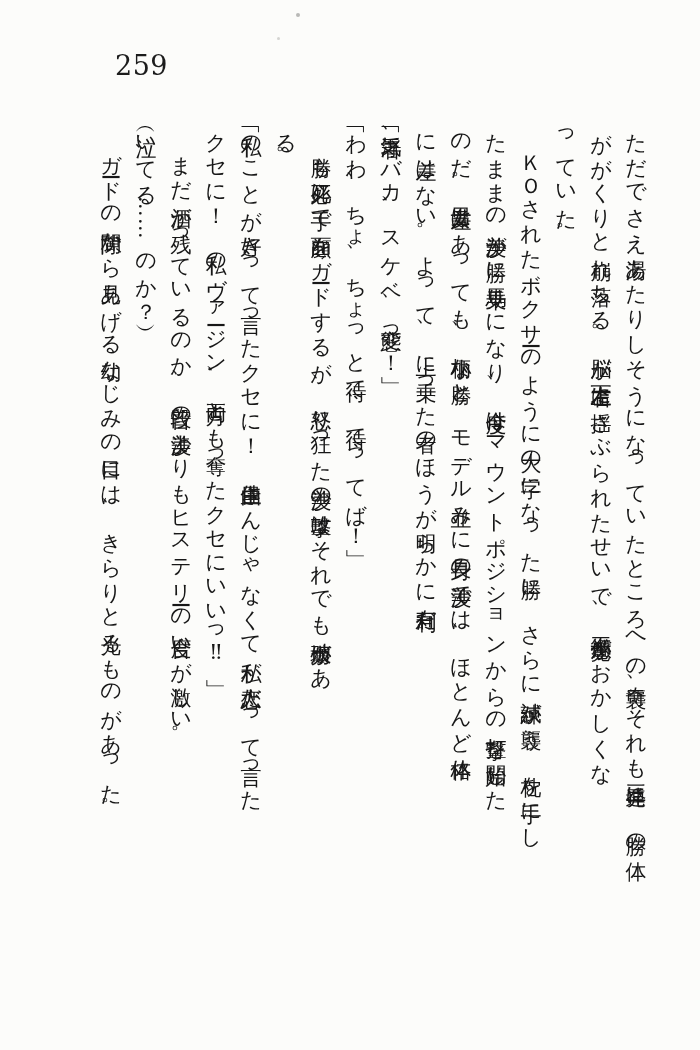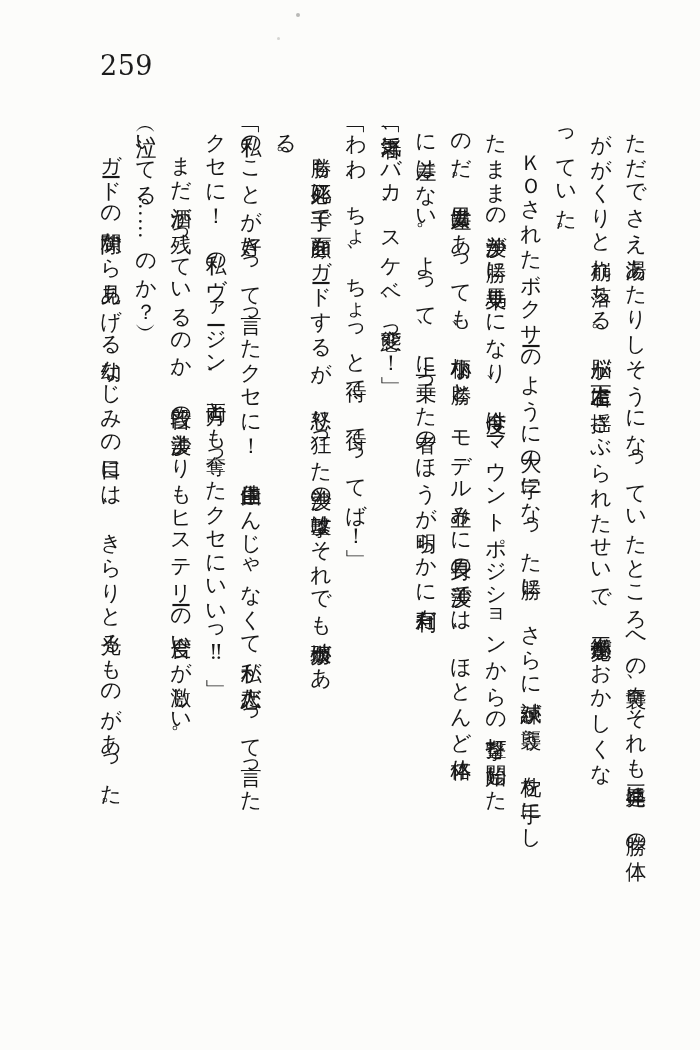--- a/index.html
+++ b/index.html
@@ -10,21 +10,21 @@
     width: 700px;
     height: 1050px;
     position: relative;
     background: #fcfcfa;
     overflow: hidden;
     font-family: "DejaVu Serif", "Liberation Serif", serif;
   }
   .page-number {
     position: absolute;
     top: 52px;
-    left: 100px;
+    left: 115px;
     font-size: 27px;
     line-height: 27px;
     color: #1c1c1c;
     letter-spacing: 0.5px;
   }
   .text-block {
     position: absolute;
     top: 119px;
     left: 93px;
     width: 560px;

